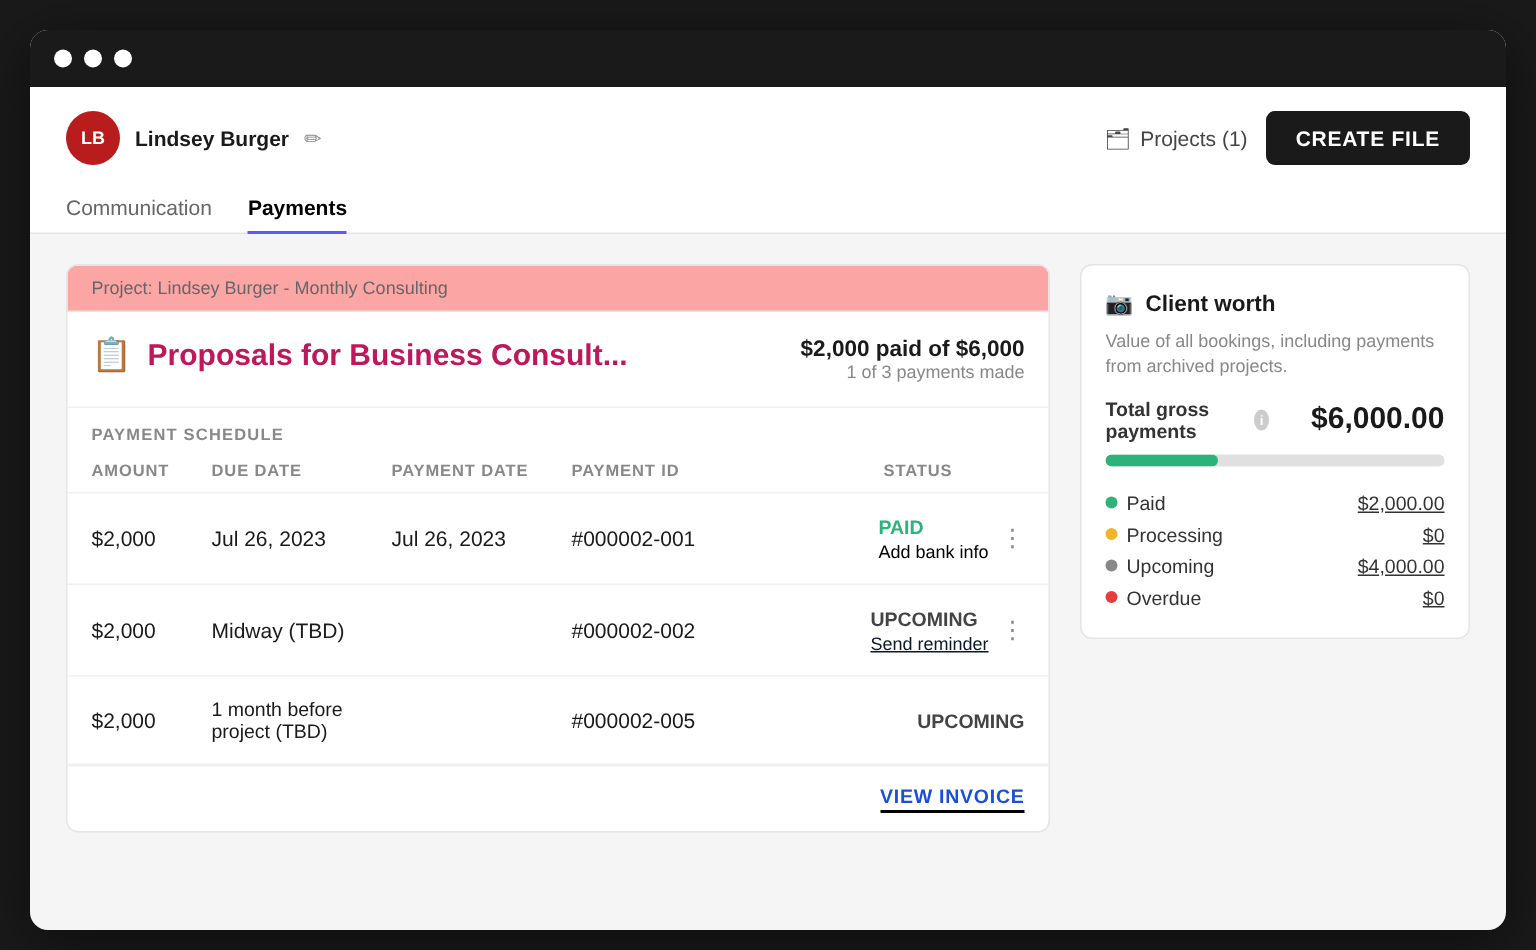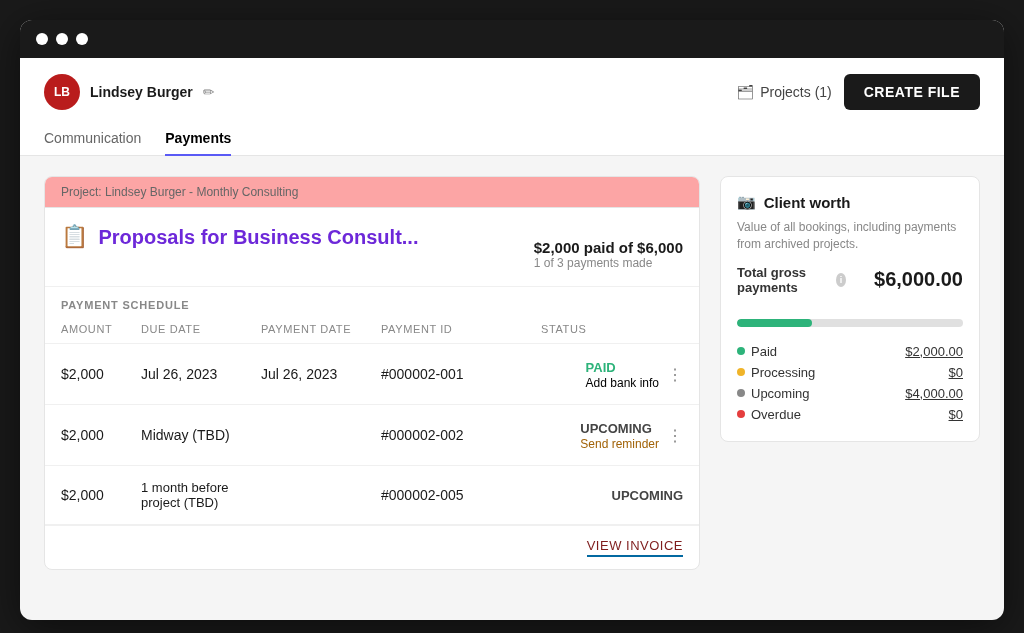--- a/index.html
+++ b/index.html
@@ -150,25 +150,24 @@
       display: flex;
       align-items: center;
       gap: 10px;
     }
     .proposal-icon {
       font-size: 22px;
     }
     .proposal-title {
       font-size: 20px;
       font-weight: 700;
-      color: #6d28d9;
+      color: #be185d;
     }
     .payment-summary {
-      text-align: left;
-      margin-top: 15px;
+      text-align: right;
     }
     .paid-amount {
       font-size: 15px;
       font-weight: 600;
       color: #1a1a1a;
     }
     .payments-made {
       font-size: 12px;
       color: #888;
     }
@@ -178,21 +177,21 @@
       font-weight: 700;
       color: #888;
       letter-spacing: 0.8px;
       text-transform: uppercase;
     }
     .table-header {
       display: grid;
       grid-template-columns: 80px 120px 120px 160px 1fr;
       padding: 4px 16px 8px;
       font-size: 11px;
-      font-weight: 400;
+      font-weight: 700;
       color: #888;
       letter-spacing: 0.6px;
       text-transform: uppercase;
       border-bottom: 1px solid #f0f0f0;
     }
     .table-row {
       display: grid;
       grid-template-columns: 80px 120px 120px 160px 1fr;
       padding: 14px 16px;
       border-bottom: 1px solid #f0f0f0;
@@ -222,46 +221,47 @@
       font-size: 13px;
       text-transform: uppercase;
     }
     .add-bank {
       color: #000000;
       font-size: 12px;
       display: block;
       text-align: right;
     }
     .send-reminder {
-      color: #a16207;
+      color: #0f172a;
       font-size: 12px;
       display: block;
       text-align: right;
+      text-decoration: underline;
     }
     .more-icon {
       color: #888;
       cursor: pointer;
       font-size: 16px;
     }
     .view-invoice {
       display: flex;
       justify-content: flex-end;
       padding: 12px 16px;
       border-top: 1px solid #f0f0f0;
     }
     .view-invoice-btn {
       background: none;
       border: none;
       font-size: 13px;
-      font-weight: 400;
-      color: #7f1d1d;
+      font-weight: 700;
+      color: #1d4ed8;
       cursor: pointer;
       letter-spacing: 0.5px;
       text-transform: uppercase;
-      border-bottom: 2px solid #0369a1;
+      border-bottom: 2px solid #000000;
       padding-bottom: 2px;
     }
     
     .right-panel {
       width: 260px;
       background: white;
       border-radius: 8px;
       border: 1px solid #e5e5e5;
       padding: 16px;
       align-self: flex-start;
@@ -278,21 +278,21 @@
     .client-worth-desc {
       font-size: 12px;
       color: #888;
       margin-bottom: 12px;
       line-height: 1.4;
     }
     .total-gross {
       display: flex;
       align-items: center;
       justify-content: space-between;
-      margin-bottom: 24px;
+      margin-bottom: 8px;
       gap: 28px;
     }
     .total-label {
       font-size: 13px;
       font-weight: 600;
       color: #333;
       display: flex;
       align-items: center;
       gap: 4px;
     }
@@ -402,21 +402,21 @@
           </div>
         </div>
 
         <div class="payment-schedule-label">PAYMENT SCHEDULE</div>
 
         <div class="table-header">
           <div>AMOUNT</div>
           <div>DUE DATE</div>
           <div>PAYMENT DATE</div>
           <div>PAYMENT ID</div>
-          <div style="text-align:left">STATUS</div>
+          <div style="text-align:center">STATUS</div>
         </div>
 
         <div class="table-row">
           <div class="cell">$2,000</div>
           <div class="cell">Jul 26, 2023</div>
           <div class="cell">Jul 26, 2023</div>
           <div class="cell">#000002-001</div>
           <div class="status-cell">
             <div>
               <span class="status-paid">PAID</span>

